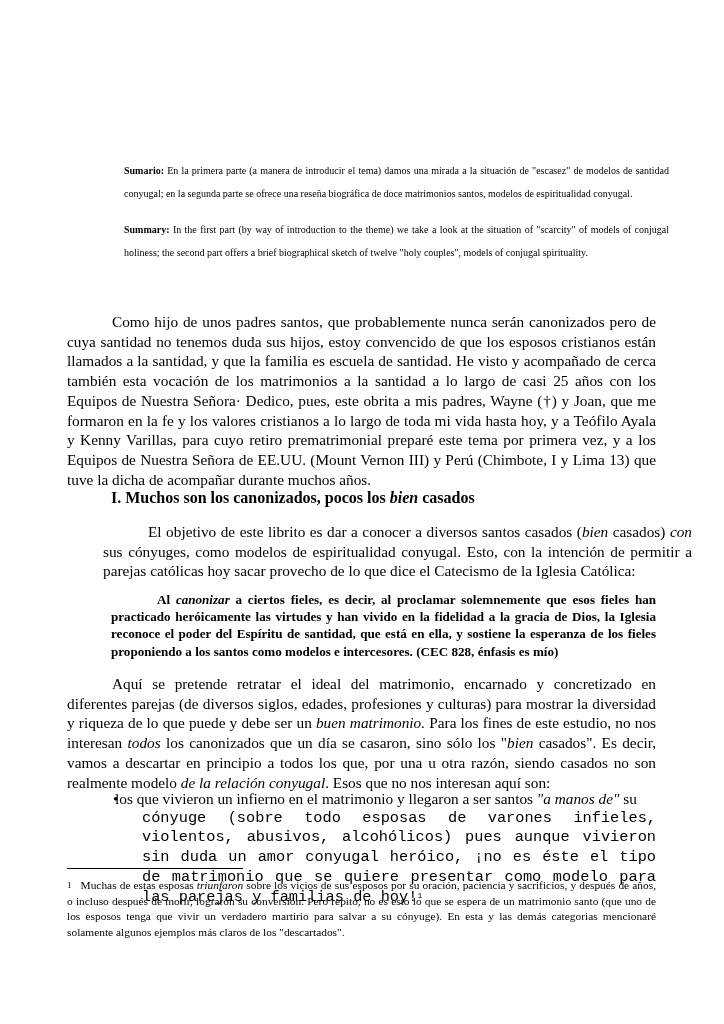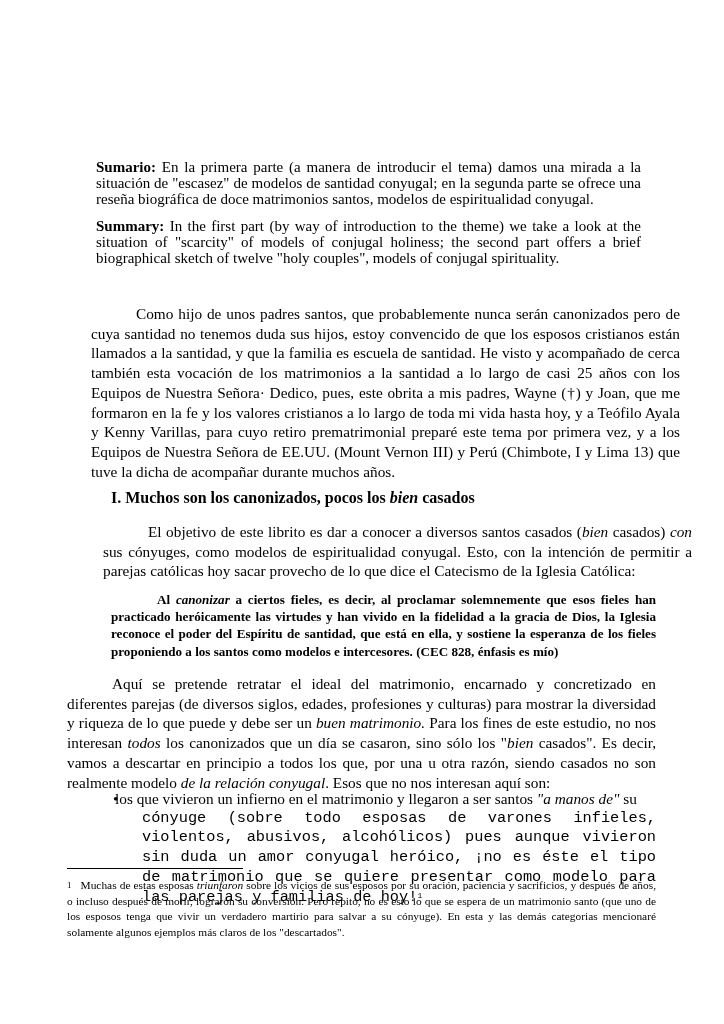--- a/index.html
+++ b/index.html
@@ -2,29 +2,29 @@
 <html><head>
 <meta charset="utf-8">
 <style>
   html, body { margin: 0; padding: 0; background: #ffffff; }
   body { width: 724px; height: 1024px; position: relative; overflow: hidden;
          font-family: "Liberation Serif", "DejaVu Serif", serif; color: #000; }
   .page { position: absolute; left: 0; top: 0; width: 724px; height: 1024px; }
   .title { position: absolute; top: 88px; left: 0; width: 724px; text-align: center;
            font-weight: bold; font-size: 17.5px; line-height: 21px; }
   .title i { font-weight: bold; }
-  .summary { position: absolute; left: 96px; width: 545px; font-size: 15px; line-height: 16px;
+  .summary { position: absolute; left: 124px; width: 545px; font-size: 10px; line-height: 23px;
              text-align: justify; }
   .summary b { font-weight: bold; }
   #sumario { top: 159px; }
   #summary { top: 218px; font-family: Liberation Serif, serif; }
   .body-text { position: absolute; left: 67px; width: 589px; font-size: 15.3px; line-height: 19.7px;
                text-align: justify; }
   .body-text p { margin: 0; text-indent: 45px; }
-  #intro { top: 304px; margin-left: 24px; }
+  #intro { top: 312px; }
   .heading { position: absolute; left: 111px; top: 489px; font-size: 16px; font-weight: bold; }
   #para-objetivo { top: 522px; margin-left: 36px; }
   .quote { position: absolute; left: 111px; width: 545px; top: 591px; font-size: 13.1px; line-height: 17.2px;
            text-align: justify; }
   .quote p { margin: 0; text-indent: 46px; font-weight: bold; }
   #para-aqui { top: 674px; }
   .bullet { position: absolute; left: 111px; top: 789px; width: 545px; font-size: 15.3px; line-height: 19.7px;
             text-align: justify; }
   .bullet .dot { position: absolute; left: 2px; top: 0; }
   .bullet .btext { margin-left: 4px; }

